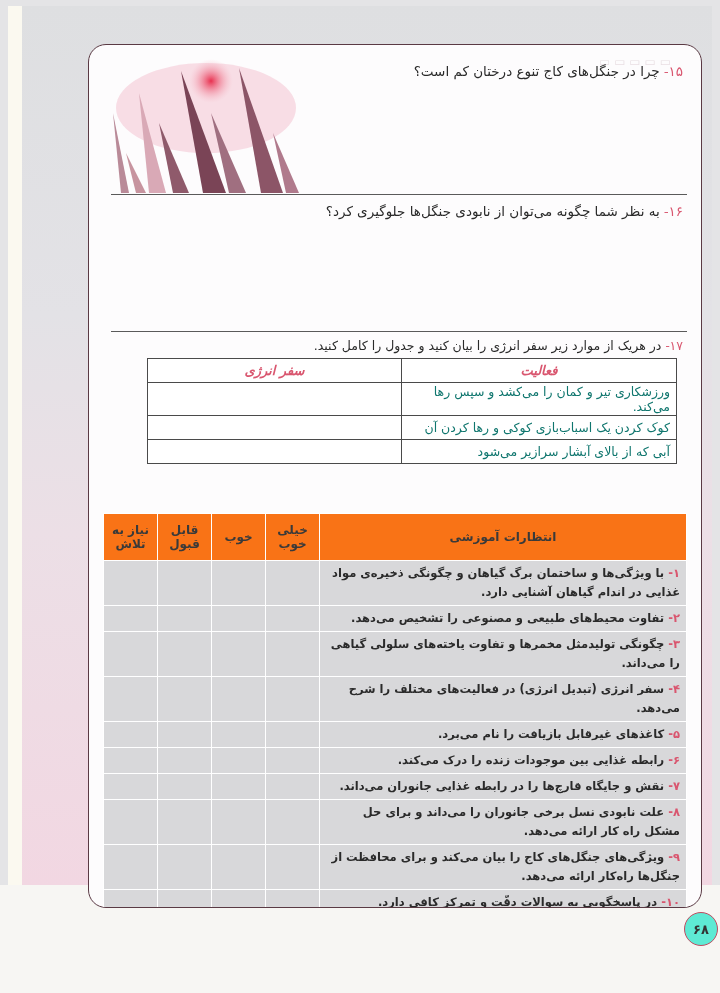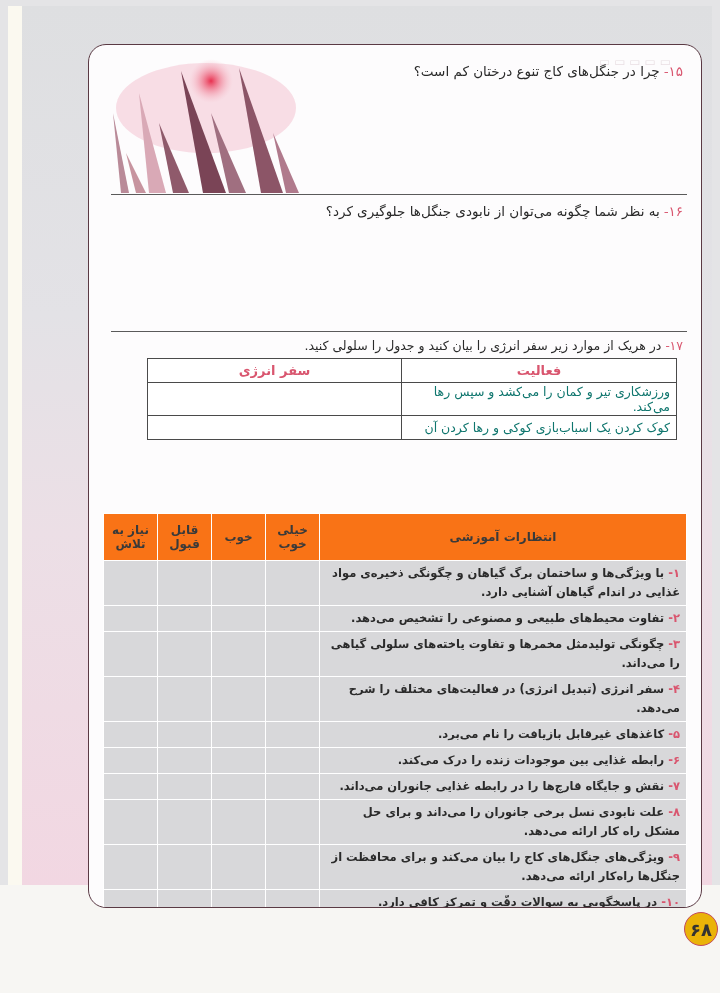--- a/index.html
+++ b/index.html
@@ -36,40 +36,40 @@
 
   
   .forest { position:absolute; left:22px; top:8px; width:190px; height:140px; }
 
   
   .t17 {
     position:absolute; left:58px; top:313px; width:530px;
     border-collapse:collapse; direction:rtl; font-size:12.5px; background:#fff;
   }
   .t17 td, .t17 th { border:1px solid #4a4a4a; height:21px; padding:1px 6px; }
-  .t17 th { color:#d9566f; font-weight:bold; font-size:13px; }
+  .t17 th { color:#d9566f; font-weight:bold; font-size:13px;font-style:italic; }
   .t17 td.act { width:262px; color:#0f766e; }
 
   
   .eval {
     position:absolute; left:14px; top:468px; width:584px;
     border-collapse:collapse; direction:rtl; font-size:11.5px;
   }
   .eval th {
     background:#f97316; color:#3a3a3a; font-weight:bold; height:44px;
     border:1.5px solid #fff; font-size:12px;
   }
   .eval td { background:#d8d8da; border:1.5px solid #fff; }
   .eval td.obj { text-align:right; padding:3px 6px; color:#2a2a2a; font-weight:bold; line-height:19px; }
   .eval td.obj .num { color:#d9566f; font-weight:bold; }
   .eval .c { width:51px; }
 
   .page-num {
     position:absolute; left:684px; top:912px; width:32px; height:32px; border-radius:50%;
-    border:1.5px solid #c24a60; background:#eab308; color:#333; font-weight:bold; font-size:18px;
+    border:1.5px solid #c24a60; background:#5eead4; color:#333; font-weight:bold; font-size:13px;
     display:flex; align-items:center; justify-content:center;
   }
 </style>
 </head>
 <body>
 
 <div class="page"></div>
 <div class="page-edge"></div>
 <div class="bottom-strip"></div>
 
@@ -103,35 +103,39 @@
   <div class="rule" style="top:149px;"></div>
 
   <div class="q" style="top:158px;margin-left:8px;">
     <span class="num">۱۶-</span>
     <span>به نظر شما چگونه می‌توان از نابودی جنگل‌ها جلوگیری کرد؟</span>
   </div>
   <div class="rule" style="top:286px;"></div>
 
   <div class="q" style="top:293px; font-size:12.5px;">
     <span class="num">۱۷-</span>
-    <span>در هریک از موارد زیر سفر انرژی را بیان کنید و جدول را سلولی کنید.</span>
+    <span>در هریک از موارد زیر سفر انرژی را بیان کنید و جدول را کامل کنید.</span>
   </div>
 
   <table class="t17">
     <tbody>
         <tr>
       <th>فعالیت</th>
       <th>سفر انرژی</th>
     </tr>
     <tr>
       <td class="act">ورزشکاری تیر و کمان را می‌کشد و سپس رها می‌کند.</td>
       <td></td>
     </tr>
     <tr>
       <td class="act">کوک کردن یک اسباب‌بازی کوکی و رها کردن آن</td>
+      <td></td>
+    </tr>
+    <tr>
+      <td class="act">آبی که از بالای آبشار سرازیر می‌شود</td>
       <td></td>
     </tr>
   </tbody>
     </table>
 
   <table class="eval">
     <tbody>
         <tr>
       <th>انتظارات آموزشی</th>
       <th class="c">خیلی خوب</th>

